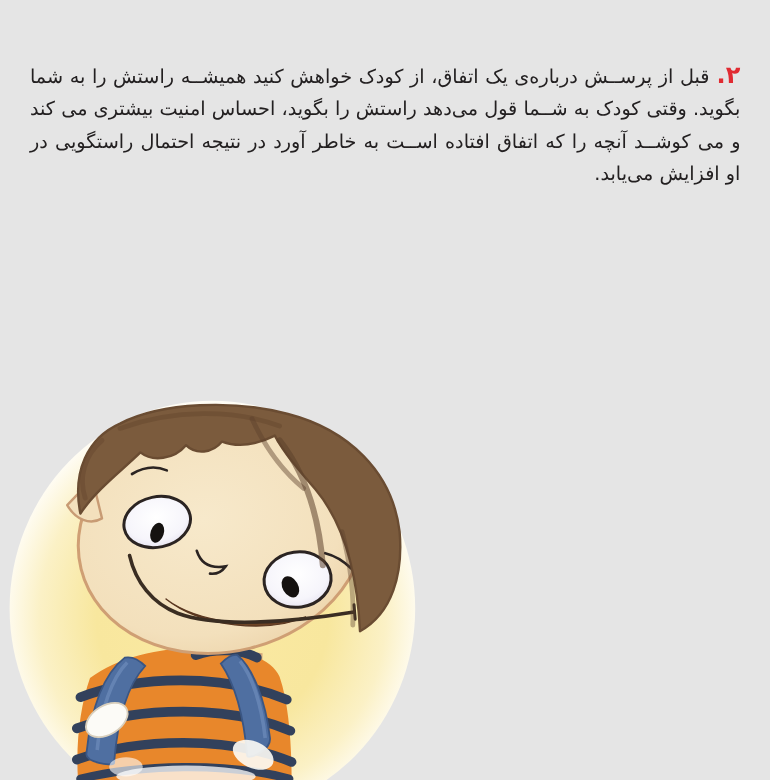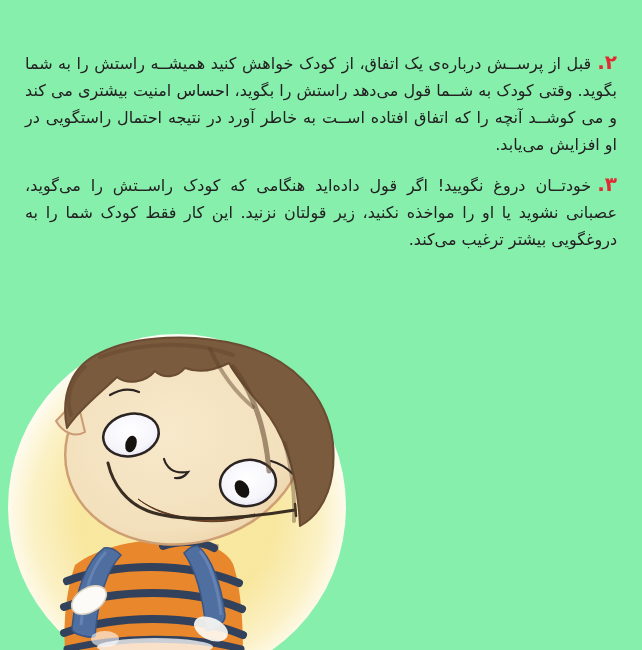--- a/index.html
+++ b/index.html
@@ -3,21 +3,21 @@
 <meta charset="utf-8">
 <style>
   html,body{margin:0;padding:0;}
   body{
     width:642px;height:650px;overflow:hidden;
     background:#ffffff;
     font-family:"DejaVu Sans","Liberation Sans",sans-serif;
     position:relative;
   }
   .page{
-    position:absolute;inset:0;background:#86efac;padding-left:30px;
+    position:absolute;inset:0;background:#e5e5e5;padding-left:30px;
   }
   .content{
     position:absolute;
     top:50px;right:25px;width:592px;
     direction:rtl;
     text-align:justify;
     color:#232021;
     font-size:16px;
     line-height:27px;
   }
@@ -33,21 +33,20 @@
     position:absolute;left:5px;top:333px;width:350px;height:317px;
   }
 </style>
 </head>
 <body>
 
 <div class="page">
 
   <div class="content">
     <p class="tip"><span class="num">۲.</span><span>قبل از پرســش درباره‌ی یک اتفاق، از کودک خواهش کنید همیشــه راستش را به شما بگوید. وقتی کودک به شــما قول می‌دهد راستش را بگوید، احساس امنیت بیشتری می کند و می کوشــد آنچه را که اتفاق افتاده اســت به خاطر آورد در نتیجه احتمال راستگویی در او افزایش می‌یابد.</span></p>
-    <p class="tip"><span class="num">۳.</span><span>خودتــان دروغ نگویید! اگر قول داده‌اید هنگامی که کودک راســتش را می‌گوید، عصبانی نشوید یا او را مواخذه نکنید، زیر قولتان نزنید. این کار فقط کودک شما را به دروغگویی بیشتر ترغیب می‌کند.</span></p>
   </div>
 
   <svg class="illustration" viewBox="0 0 350 317" xmlns="http://www.w3.org/2000/svg" aria-hidden="true">
     <defs>
       <radialGradient id="bgYellow" cx="50%" cy="52%" r="52%">
         <stop offset="0%" stop-color="#fbe9a2"></stop>
         <stop offset="55%" stop-color="#f8e79e"></stop>
         <stop offset="82%" stop-color="#fbf1c6"></stop>
         <stop offset="100%" stop-color="#fffdf6"></stop>
       </radialGradient>

